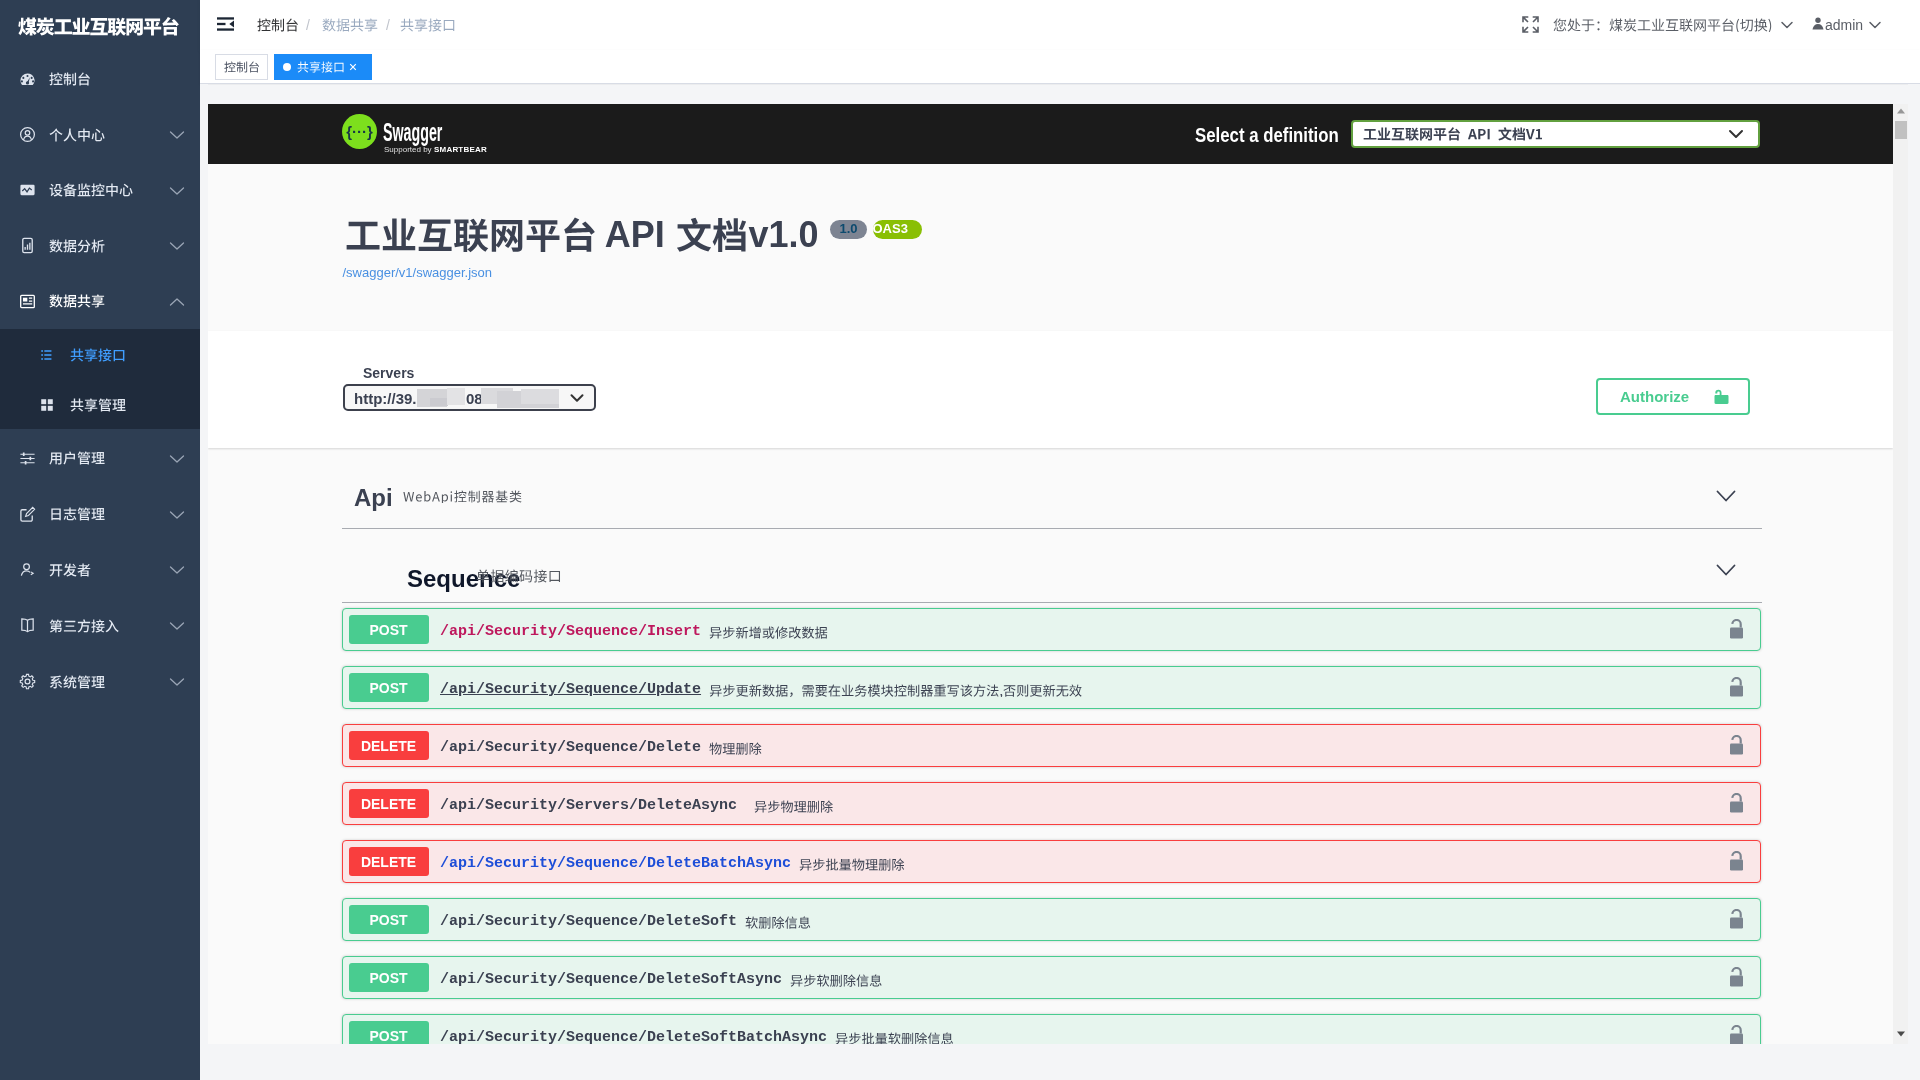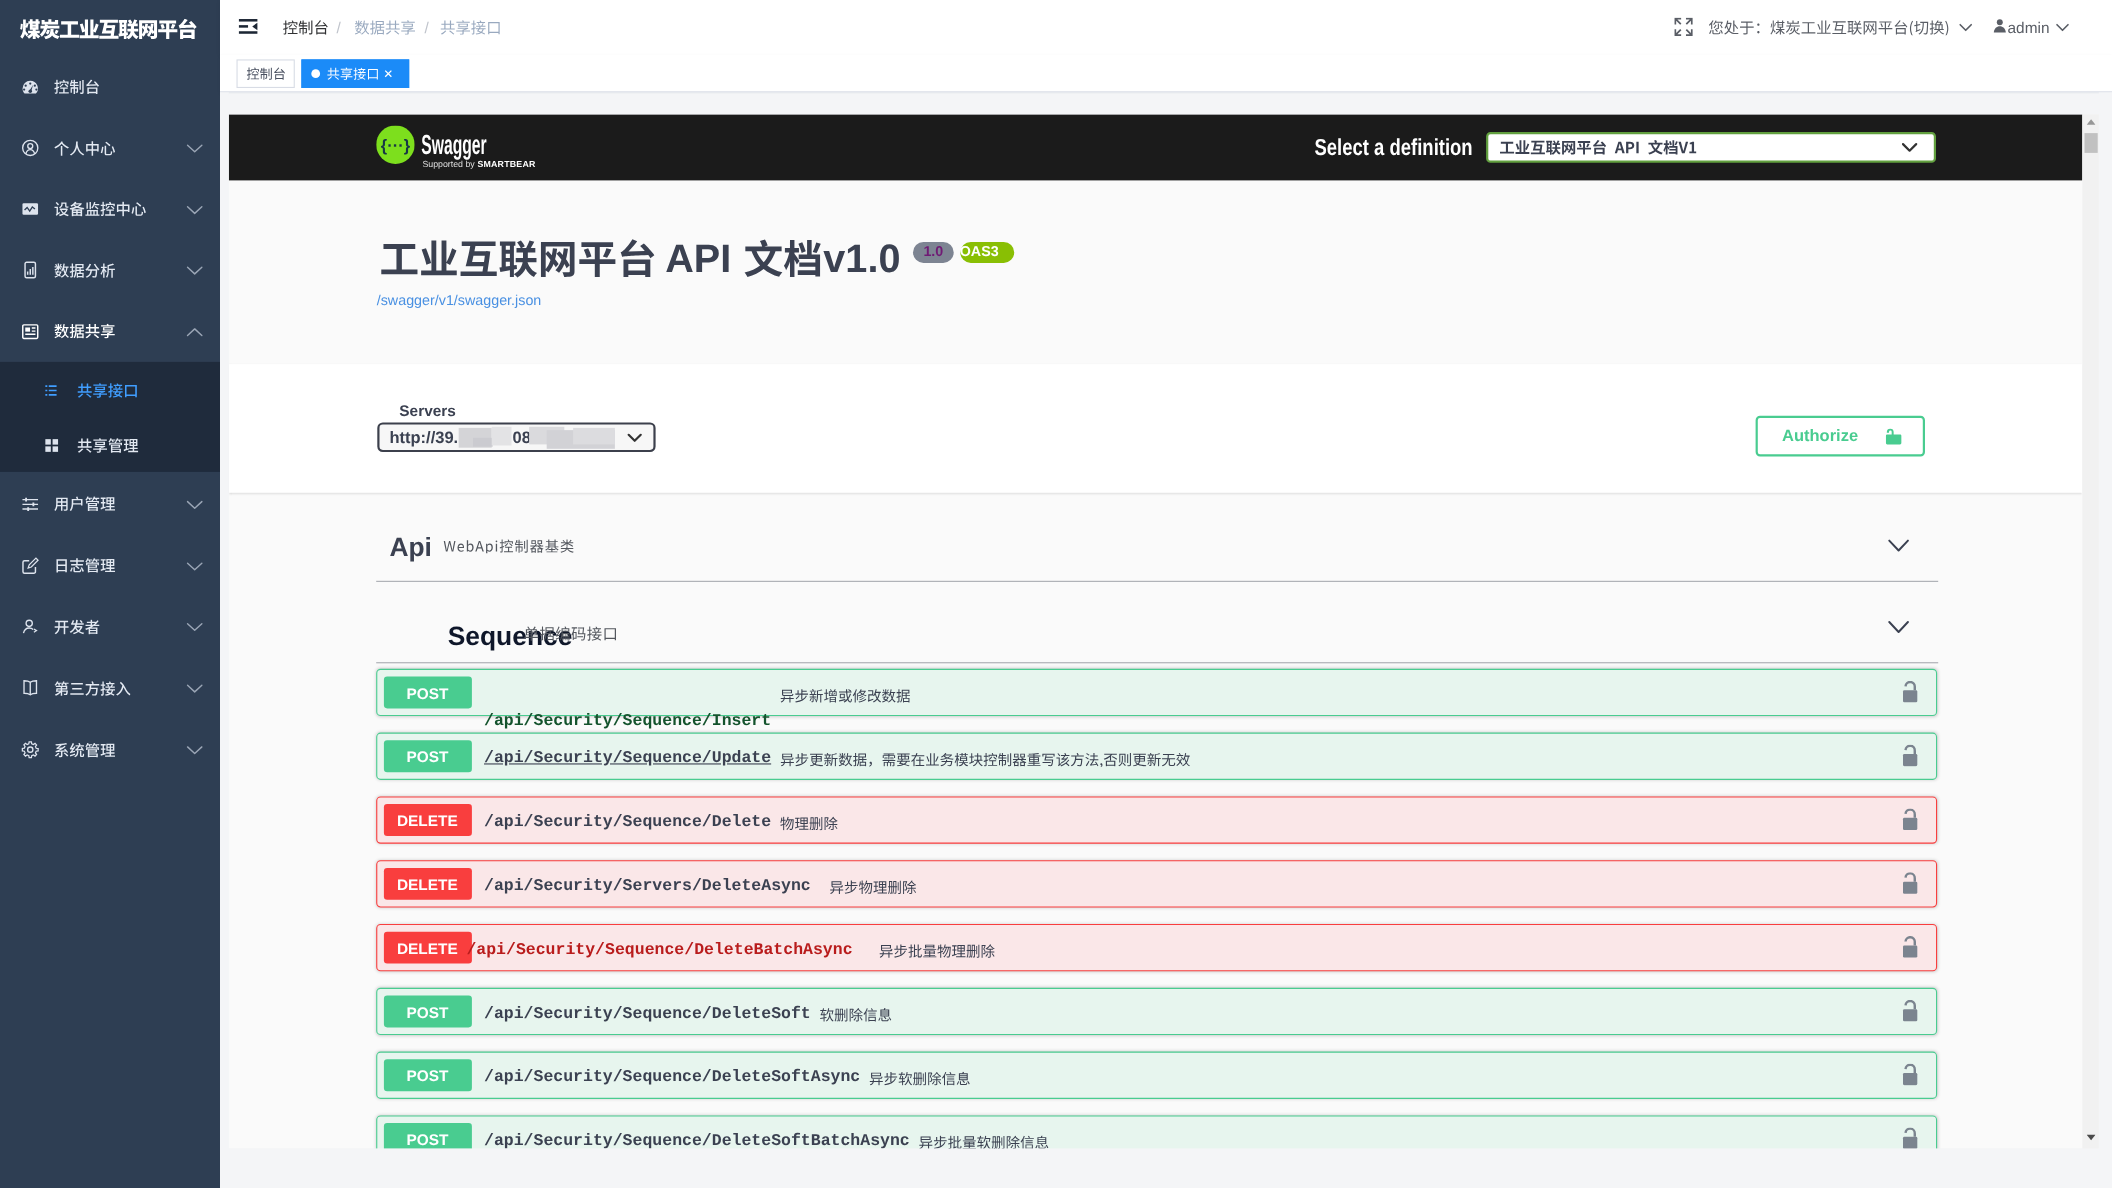--- a/index.html
+++ b/index.html
@@ -396,21 +396,21 @@
 <div style="position:absolute;left:675.6px;top:216.6px;line-height:0">
     <svg class="" style="" width="72.0" height="36" viewBox="0 -880 2000 1000" fill="#3b4151">
       <g transform="scale(1,-1)">
         <use href="#g4d" x="0"></use>
         <use href="#g4e" x="1000"></use>
       </g>
     </svg>
   </div>
 <div style="position:absolute;left:748.5px;top:216.9px;font:700 36px 'Liberation Sans',sans-serif;color:#3b4151;line-height:36px;letter-spacing:normal;white-space:pre;">v1.0</div>
 <div class="abs" style="left:830px;top:219.5px;width:37px;height:19px;background:#7d8492;border-radius:9.5px"></div>
-<div style="position:absolute;left:830.0px;top:222.4px;font:700 13px 'Liberation Sans',sans-serif;color:#701a75;line-height:13px;letter-spacing:normal;white-space:pre;width:37px;text-align:center">1.0</div>
+<div style="position:absolute;left:830.0px;top:222.4px;font:700 13px 'Liberation Sans',sans-serif;color:#0c4a6e;line-height:13px;letter-spacing:normal;white-space:pre;width:37px;text-align:center">1.0</div>
 <div class="abs" style="left:872.5px;top:219.5px;width:49px;height:19px;background:#89bf04;border-radius:9.5px"></div>
 <div style="position:absolute;left:872.5px;top:222.4px;font:700 13px 'Liberation Sans',sans-serif;color:#ffffff;line-height:13px;letter-spacing:normal;white-space:pre;width:49px;text-align:left">OAS3</div>
 <div style="position:absolute;left:342.5px;top:266.4px;font:400 13px 'Liberation Sans',sans-serif;color:#4990e2;line-height:13px;letter-spacing:normal;white-space:pre;">/swagger/v1/swagger.json</div>
 <div class="abs" style="left:208px;top:331px;width:1685px;height:117px;background:#fff;box-shadow:0 1px 2px 0 rgba(0,0,0,.15)"></div>
 <div style="position:absolute;left:343.0px;top:366.1px;font:700 14px 'Liberation Sans',sans-serif;color:#3b4151;line-height:14px;letter-spacing:normal;white-space:pre;margin-left:20px;">Servers</div>
 <div class="abs" style="left:343px;top:384px;width:253px;height:27px;background:#f7f7f7;border:2.5px solid #3c404c;border-radius:5px"></div>
 <div style="position:absolute;left:354.0px;top:390.8px;font:700 15px 'Liberation Sans',sans-serif;color:#3b4151;line-height:15px;letter-spacing:normal;white-space:pre;">http://39.1</div>
 <div style="position:absolute;left:466.0px;top:390.8px;font:700 15px 'Liberation Sans',sans-serif;color:#3b4151;line-height:15px;letter-spacing:normal;white-space:pre;">08..5</div>
 <div class="abs" style="left:417px;top:389px;width:30px;height:18px;background:#d4d4d7"></div>
 <div class="abs" style="left:430px;top:398px;width:18px;height:8px;background:#cbcbd0"></div>
@@ -464,21 +464,21 @@
     </svg>
   </div>
 <svg class="abs" style="left:0;top:0" width="0" height="0" viewBox="0 0 0 0"></svg>
 <svg class="abs" style="left:1716px;top:560px" width="20" height="20" viewBox="1716 560 20 20" fill="none">
     <path d="M1717.5 565.5 L1726.0 574.5 L1734.5 565.5" stroke="#3b4151" stroke-width="1.8" stroke-linecap="round" stroke-linejoin="round"></path>
   </svg>
 <div class="abs" style="left:342px;top:602px;width:1420px;height:1px;background:#a8abb1"></div>
 <div class="abs" style="left:342px;top:608px;width:1419px;height:43px;background:#e7f5ee;border:1px solid #49cc90;border-radius:4px;box-shadow:0 0 3px rgba(0,0,0,.19)"></div>
 <div class="abs" style="left:348.5px;top:615px;width:80px;height:29px;background:#49cc90;border-radius:3px"></div>
 <div style="position:absolute;left:348.5px;top:622.8px;font:700 14px 'Liberation Sans',sans-serif;color:#ffffff;line-height:14px;letter-spacing:normal;white-space:pre;width:80px;text-align:center">POST</div>
-<div style="position:absolute;left:440.0px;top:624.2px;font:700 15px 'Liberation Mono',sans-serif;color:#14532d;line-height:15px;letter-spacing:normal;white-space:pre;margin-top:24px;">/api/Security/Sequence/Insert</div>
+<div style="position:absolute;left:440.0px;top:624.2px;font:700 15px 'Liberation Mono',sans-serif;color:#be185d;line-height:15px;letter-spacing:normal;white-space:pre;">/api/Security/Sequence/Insert</div>
 <div style="position:absolute;left:709.0px;top:625.7px;line-height:0">
     <svg class="" style="" width="118.8" height="13.2" viewBox="0 -880 9000 1000" fill="#3b4151">
       <g transform="scale(1,-1)">
         <use href="#g5d" x="0"></use>
         <use href="#g5e" x="1000"></use>
         <use href="#g5f" x="2000"></use>
         <use href="#g60" x="3000"></use>
         <use href="#g61" x="4000"></use>
         <use href="#g62" x="5000"></use>
         <use href="#g63" x="6000"></use>
@@ -568,21 +568,21 @@
       </g>
     </svg>
   </div>
 <svg class="abs" style="left:1729px;top:792.5px" width="15" height="20" viewBox="0 0 15 20">
 <rect x="1" y="8.5" width="13" height="11" rx="1.2" fill="#7b848f"></rect>
 <path d="M11.7 8.5v-3a4.2 4.2 0 0 0-8.4-.6" fill="none" stroke="#7b848f" stroke-width="2.2"></path>
   </svg>
 <div class="abs" style="left:342px;top:840px;width:1419px;height:43px;background:#fae7e8;border:1px solid #f93e3e;border-radius:4px;box-shadow:0 0 3px rgba(0,0,0,.19)"></div>
 <div class="abs" style="left:348.5px;top:847px;width:80px;height:29px;background:#f93e3e;border-radius:3px"></div>
 <div style="position:absolute;left:348.5px;top:854.8px;font:700 14px 'Liberation Sans',sans-serif;color:#ffffff;line-height:14px;letter-spacing:normal;white-space:pre;width:80px;text-align:center">DELETE</div>
-<div style="position:absolute;left:424px;top:856.2px;font:700 15px 'Liberation Mono',sans-serif;color:#b91c1c;line-height:15px;letter-spacing:normal;white-space:pre;">/api/Security/Sequence/DeleteBatchAsync</div>
+<div style="position:absolute;left:440.0px;top:856.2px;font:700 15px 'Liberation Mono',sans-serif;color:#1d4ed8;line-height:15px;letter-spacing:normal;white-space:pre;">/api/Security/Sequence/DeleteBatchAsync</div>
 <div style="position:absolute;left:799.0px;top:857.7px;line-height:0">
     <svg class="" style="" width="105.6" height="13.2" viewBox="0 -880 8000 1000" fill="#3b4151">
       <g transform="scale(1,-1)">
         <use href="#g5d" x="0"></use>
         <use href="#g5e" x="1000"></use>
         <use href="#g7a" x="2000"></use>
         <use href="#g7b" x="3000"></use>
         <use href="#g76" x="4000"></use>
         <use href="#g77" x="5000"></use>
         <use href="#g78" x="6000"></use>

